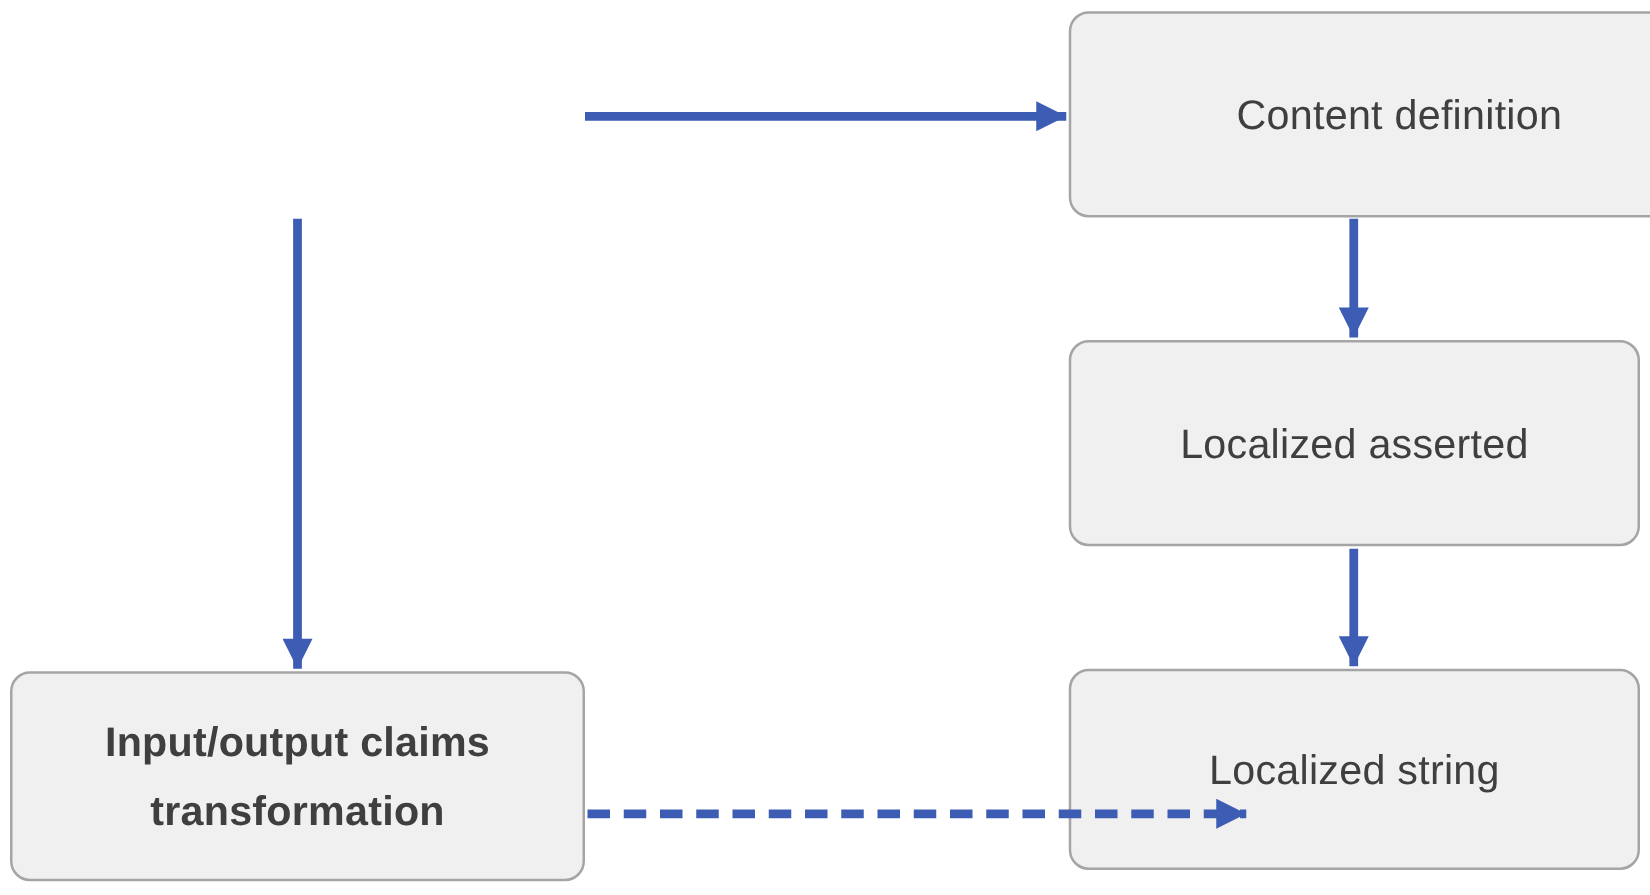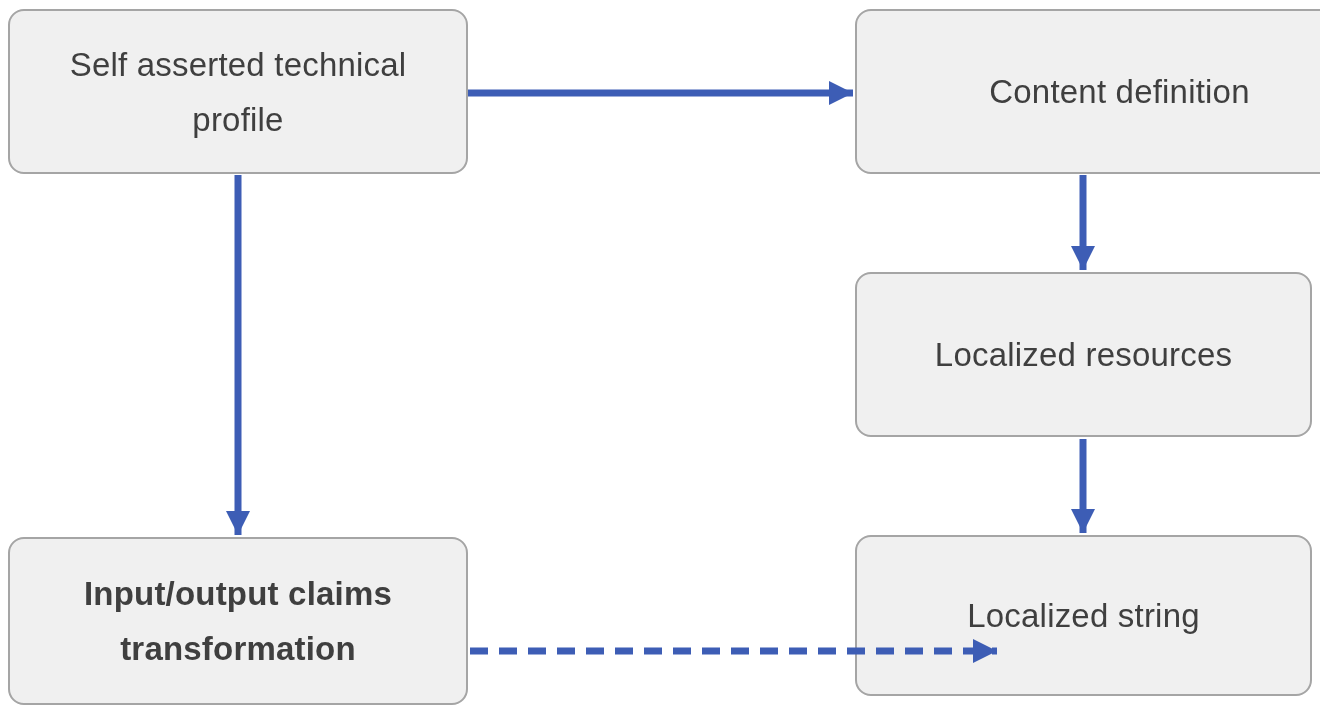--- a/index.html
+++ b/index.html
@@ -80,30 +80,27 @@
         <path class="arrow-head-path" d="M0,0 L10,5 L0,10 Z"></path>
       </marker>
     </defs>
     <line class="edge" x1="468" y1="93" x2="853" y2="93" marker-end="url(#arrowhead)"></line>
     <line class="edge" x1="238" y1="175" x2="238" y2="535" marker-end="url(#arrowhead)"></line>
     <line class="edge" x1="1083" y1="175" x2="1083" y2="270" marker-end="url(#arrowhead)"></line>
     <line class="edge" x1="1083" y1="439" x2="1083" y2="533" marker-end="url(#arrowhead)"></line>
     <line class="edge dashed" x1="470" y1="651" x2="997" y2="651" marker-end="url(#arrowhead)"></line>
   </svg>
 
-  <div class="node" id="node-self-asserted">
-    <div class="node-label">Self asserted technical profile</div>
-  </div>
 
   <div class="node" id="node-content-definition">
     <div class="node-label">Content definition</div>
   </div>
 
   <div class="node" id="node-localized-resources">
-    <div class="node-label">Localized resources</div>
+    <div class="node-label">Localized asserted</div>
   </div>
 
   <div class="node" id="node-claims-transformation">
     <div class="node-label">Input/output claims transformation</div>
   </div>
 
   <div class="node" id="node-localized-string">
     <div class="node-label">
       <span class="line">Localized string</span>
     </div>

